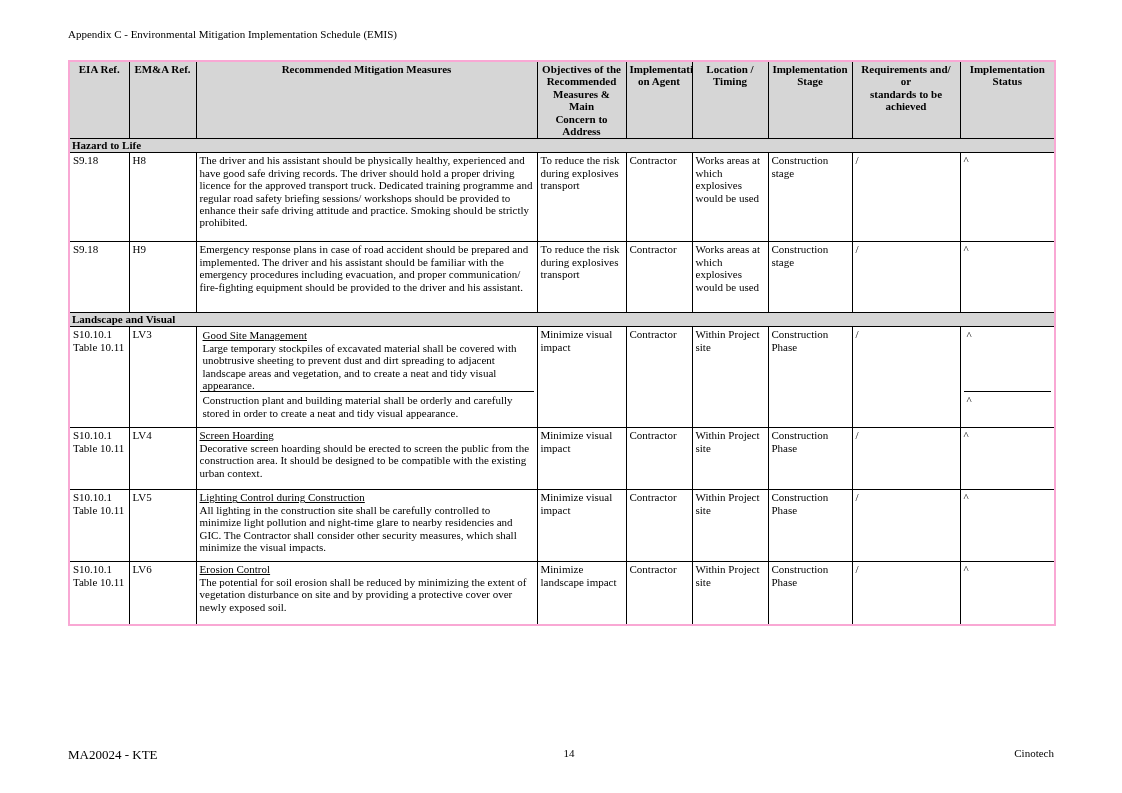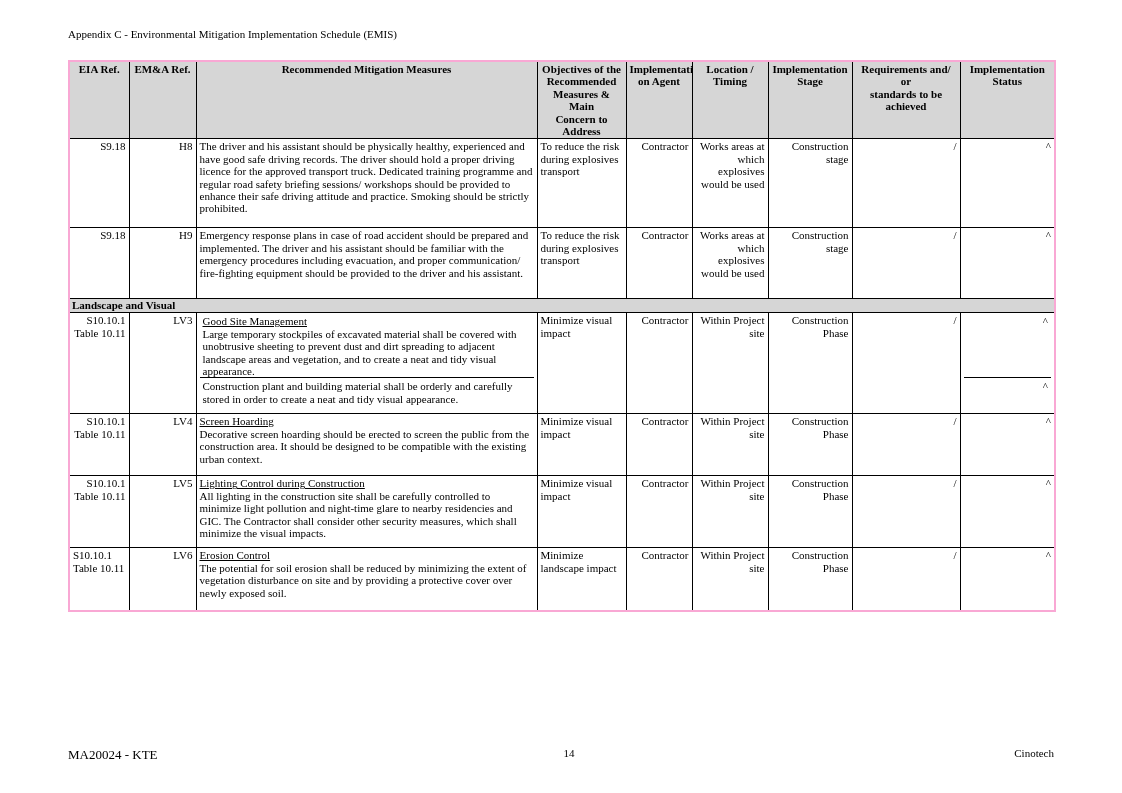--- a/index.html
+++ b/index.html
@@ -23,21 +23,21 @@
   }
   td.th{
     background:#d6d6d6;font-weight:bold;text-align:center;vertical-align:middle;
     padding:0 2px;
   }
   tr.band td{
     background:#d6d6d6;font-weight:bold;text-align:left;
     padding:0 2px;line-height:13px;
   }
   .pre{white-space:pre-line;}
-  .c{text-align:right;}
+  .c{text-align:left;}
   .u{text-decoration:underline;}
   .left0{text-align:left;padding-left:1px;}
   td.split{padding:0;margin-top:41px;}
   td.split .s1{height:64px;border-bottom:1px solid #000;padding:1px 3px;box-sizing:border-box;}
   td.split .s2{padding:2px 3px;}
   tr.h-head{height:63px;}
   tr.h-band1{height:14px;}
   tr.h-r1{height:89px;}
   tr.h-r2{height:71px;}
   tr.h-band2{height:13px;}
@@ -83,20 +83,23 @@
 Timing</td>
     <td class="th pre">Implementation
 Stage</td>
     <td class="th pre">Requirements and/ or
 standards to be
 achieved</td>
     <td class="th pre">Implementation
 Status</td>
   </tr>
 
+  <tr class="band h-band1">
+    <td colspan="9">Hazard to Life</td>
+  </tr>
 
   <tr class="h-r1">
     <td class="c">S9.18</td>
     <td class="c">H8</td>
     <td>The driver and his assistant should be physically healthy, experienced and have good safe driving records.  The driver should hold a proper driving licence for the approved transport truck.  Dedicated training programme and regular road safety briefing sessions/ workshops should be provided to enhance their safe driving attitude and practice.  Smoking should be strictly prohibited.</td>
     <td>To reduce the risk during explosives transport</td>
     <td class="c">Contractor</td>
     <td class="c">Works areas at which explosives would be used</td>
     <td class="c">Construction stage</td>
     <td class="c">/</td>

